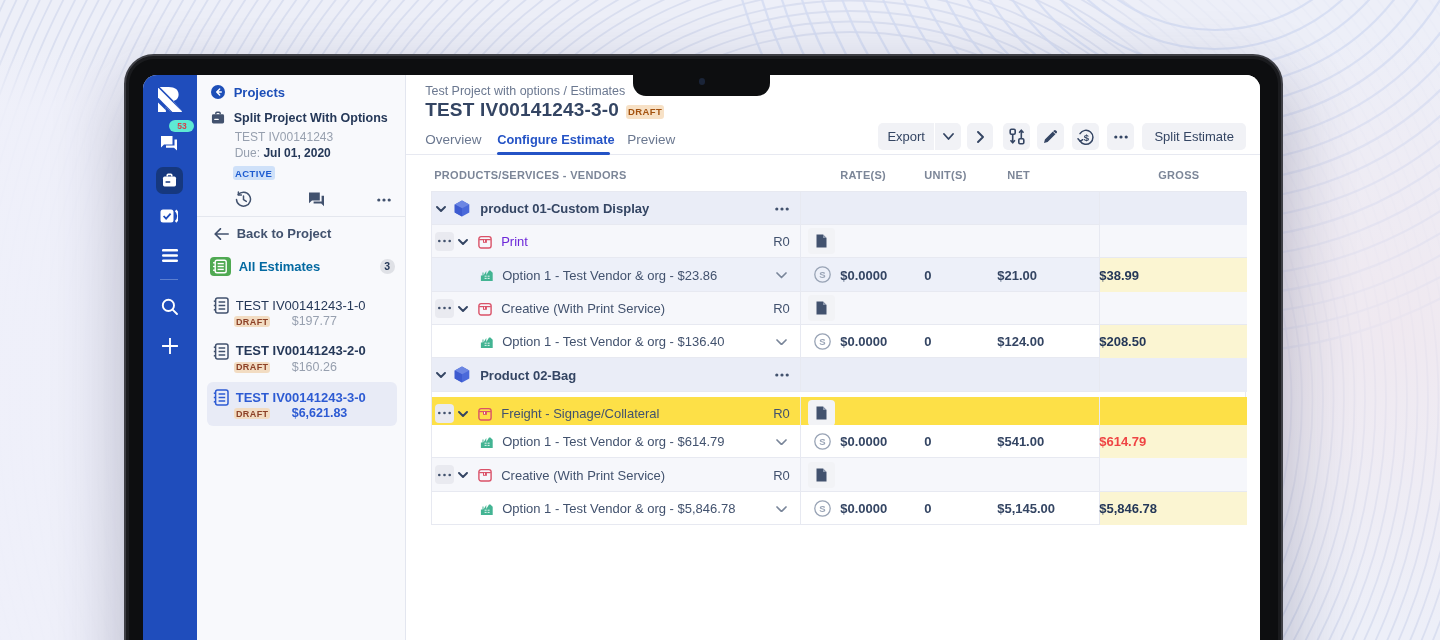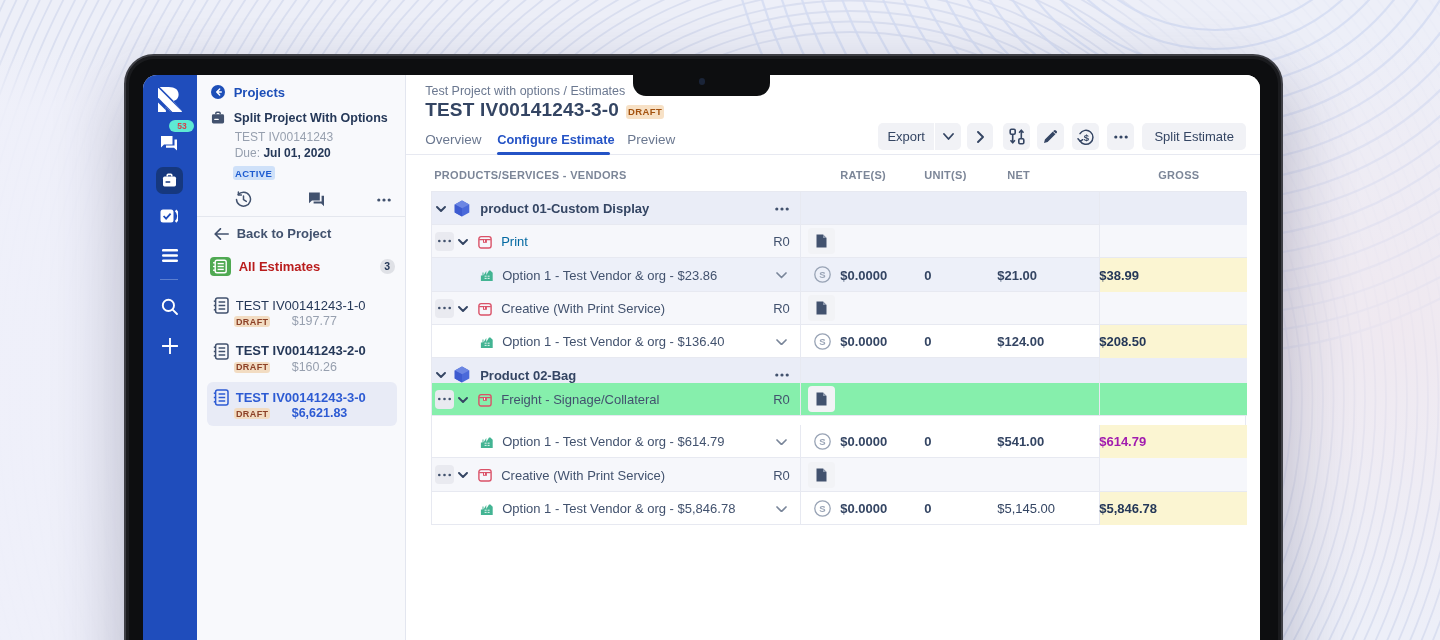--- a/index.html
+++ b/index.html
@@ -244,21 +244,21 @@
               <rect width="21" height="19" rx="4" fill="#4fa952"></rect>
 <rect x="5.2" y="3.2" width="11" height="12.6" rx="1.8" fill="none" stroke="#fff" stroke-width="1.4"></rect>
 <line x1="7.6" y1="6.6" x2="13.8" y2="6.6" stroke="#fff" stroke-width="1.4"></line>
 <line x1="7.6" y1="9.5" x2="13.8" y2="9.5" stroke="#fff" stroke-width="1.4"></line>
 <line x1="7.6" y1="12.4" x2="13.8" y2="12.4" stroke="#fff" stroke-width="1.4"></line>
 <line x1="3" y1="5.8" x2="5.2" y2="5.8" stroke="#fff" stroke-width="1.3"></line>
 <line x1="3" y1="9.5" x2="5.2" y2="9.5" stroke="#fff" stroke-width="1.3"></line>
 <line x1="3" y1="13.2" x2="5.2" y2="13.2" stroke="#fff" stroke-width="1.3"></line>
             </svg>
           </div>
-<div class="txt" style="left:39px;top:184.5px;font-size:13px;font-weight:700;color:#b91c1c">All Estimates</div>
+<div class="txt" style="left:39px;top:184.5px;font-size:13px;font-weight:700;color:#0369a1">All Estimates</div>
 <div class="abs" style="left:180px;top:184.5px;width:15px;height:14.5px;background:#dfe1e6;border-radius:50%;display:flex;align-items:center;justify-content:center;font-size:10.5px;font-weight:600;color:#253858">3</div>
 
 <div class="ic" style="left:13px;top:222.5px;width:16px;height:17px">
             <svg width="16" height="17" viewBox="0 0 16 17" style="">
               <g transform="scale(1.0)" fill="none" stroke="#42526e">
 <rect x="2.6" y="1" width="12.4" height="15" rx="2" stroke-width="1.5"></rect>
 <line x1="5.6" y1="5" x2="12.2" y2="5" stroke-width="1.5"></line>
 <line x1="5.6" y1="8.5" x2="12.2" y2="8.5" stroke-width="1.5"></line>
 <line x1="5.6" y1="12" x2="12.2" y2="12" stroke-width="1.5"></line>
 <line x1="0.8" y1="4.2" x2="2.6" y2="4.2" stroke-width="1.5"></line>
@@ -411,21 +411,21 @@
             <div class="ic" style="left:46px;top:10px;width:14px;height:14px">
               <svg width="14" height="14" viewBox="0 0 14 14" style="">
                 <g fill="none" stroke="#da5268" stroke-width="1.4">
 <rect x="0.9" y="1.6" width="12.2" height="11.4" rx="2.2"></rect>
 <line x1="1.2" y1="4.6" x2="12.8" y2="4.6" stroke-width="1.2"></line>
 </g>
 <rect x="5" y="4.6" width="3.9" height="3.2" fill="#da5268"></rect>
 <rect x="6.1" y="4.9" width="0.9" height="2" fill="#fff"></rect>
               </svg>
             </div>
-            <div class="txt" style="left:69px;top:9.5px;font-size:13px;color:#0369a1">Print</div>
+            <div class="txt" style="left:69px;top:9.5px;font-size:13px;color:#6d28d9">Print</div>
             <div class="txt" style="left:341px;top:9.5px;width:20px;font-size:13px;color:#42526e">R0</div>
             <div class="abs" style="left:376px;top:3.5px;width:27px;height:26px;background:#f2f3f6;border-radius:4px;display:flex;align-items:center;justify-content:center">
               <svg width="13" height="14" viewBox="0 0 13 14" style="">
                 <path d="M1.5 0.5 h6.5 l3.5 3.5 v9.5 h-10 Z" fill="#42526e"></path>
 <path d="M8 0.5 l3.5 3.5 h-3.5 Z" fill="#8b97ab"></path>
               </svg>
             </div>
           </div>
           <div class="row" style="top:66.7px;background:#edf0f9">
             <div class="cell-line" style="left:367.5px"></div>
@@ -543,21 +543,21 @@
             <div class="txt" style="left:48px;top:9.5px;font-size:13px;font-weight:700;color:#344563">Product 02-Bag</div>
             <div class="ic" style="left:342px;top:14px;width:16px;height:6px">
               <svg width="16" height="6" viewBox="0 0 16 6" style="">
                 <circle cx="2.8" cy="3" r="1.6" fill="#42526e"></circle>
                 <circle cx="8.0" cy="3" r="1.6" fill="#42526e"></circle>
                 <circle cx="13.2" cy="3" r="1.6" fill="#42526e"></circle>
               </svg>
             </div>
             <div class="abs" style="left:667.5px;top:0;width:147px;height:33.35px;background:#eaedf7"></div>
           </div>
-          <div class="row" style="top:191px;background:#86efac">
+          <div class="row" style="top:205px;background:#fde047">
             <div class="cell-line" style="left:367.5px"></div>
             <div class="cell-line" style="left:667px"></div>
             <div class="abs" style="left:3px;top:7px;width:18.5px;height:19px;background:#e9eaf0;border-radius:4px;display:flex;align-items:center;justify-content:center">
               <svg width="13" height="6" viewBox="0 0 13 6" style="">
                 <circle cx="1.2999999999999998" cy="3" r="1.3" fill="#42526e"></circle>
                 <circle cx="6.5" cy="3" r="1.3" fill="#42526e"></circle>
                 <circle cx="11.7" cy="3" r="1.3" fill="#42526e"></circle>
               </svg>
             </div>
             <div class="ic" style="left:26px;top:14px;width:10px;height:6px">
@@ -607,21 +607,21 @@
             <div class="ic" style="left:382px;top:8px;width:17px;height:17px">
               <svg width="17" height="17" viewBox="0 0 17 17" style="">
                 <circle cx="8.5" cy="8.5" r="7.7" fill="none" stroke="#98a3b5" stroke-width="1.3"></circle>
 <text x="8.5" y="12" font-family="Liberation Sans, sans-serif" font-size="9.5" font-weight="600" fill="#98a3b5" text-anchor="middle">S</text>
               </svg>
             </div>
             <div class="txt r" style="left:408px;top:9.5px;width:80px;font-size:13px;font-weight:600;color:#344563">$0.0000</div>
             <div class="txt r" style="left:492px;top:9.5px;width:80px;font-size:13px;font-weight:600;color:#344563">0</div>
             <div class="txt r" style="left:565px;top:9.5px;width:90px;font-size:13px;font-weight:600;color:#344563">$541.00</div>
             <div class="abs" style="left:667.5px;top:0;width:147px;height:33.35px;background:#fbf5d2"></div>
-            <div class="txt r" style="left:667px;top:9.5px;width:139.5px;font-size:13px;font-weight:700;color:#a21caf">$614.79</div>
+            <div class="txt r" style="left:667px;top:9.5px;width:139.5px;font-size:13px;font-weight:700;color:#ef4444">$614.79</div>
           </div>
           <div class="row" style="top:266.8px;background:#f6f7fb">
             <div class="cell-line" style="left:367.5px"></div>
             <div class="cell-line" style="left:667px"></div>
             <div class="abs" style="left:3px;top:7px;width:18.5px;height:19px;background:#e9eaf0;border-radius:4px;display:flex;align-items:center;justify-content:center">
               <svg width="13" height="6" viewBox="0 0 13 6" style="">
                 <circle cx="1.2999999999999998" cy="3" r="1.3" fill="#42526e"></circle>
                 <circle cx="6.5" cy="3" r="1.3" fill="#42526e"></circle>
                 <circle cx="11.7" cy="3" r="1.3" fill="#42526e"></circle>
               </svg>
@@ -671,21 +671,21 @@
               </svg>
             </div>
             <div class="ic" style="left:382px;top:8px;width:17px;height:17px">
               <svg width="17" height="17" viewBox="0 0 17 17" style="">
                 <circle cx="8.5" cy="8.5" r="7.7" fill="none" stroke="#98a3b5" stroke-width="1.3"></circle>
 <text x="8.5" y="12" font-family="Liberation Sans, sans-serif" font-size="9.5" font-weight="600" fill="#98a3b5" text-anchor="middle">S</text>
               </svg>
             </div>
             <div class="txt r" style="left:408px;top:9.5px;width:80px;font-size:13px;font-weight:600;color:#344563">$0.0000</div>
             <div class="txt r" style="left:492px;top:9.5px;width:80px;font-size:13px;font-weight:600;color:#344563">0</div>
-            <div class="txt r" style="left:565px;top:9.5px;width:90px;font-size:13px;font-weight:400;color:#344563">$5,145.00</div>
+            <div class="txt r" style="left:565px;top:9.5px;width:90px;font-size:13px;font-weight:700;color:#344563">$5,145.00</div>
             <div class="abs" style="left:667.5px;top:0;width:147px;height:33.35px;background:#fbf5d2"></div>
             <div class="txt r" style="left:667px;top:9.5px;width:139.5px;font-size:13px;font-weight:700;color:#253858">$5,846.78</div>
           </div>
         </div>
       </div>
 <div class="notch">
         <div class="cam"></div>
       </div>
 </div>
 </div>

